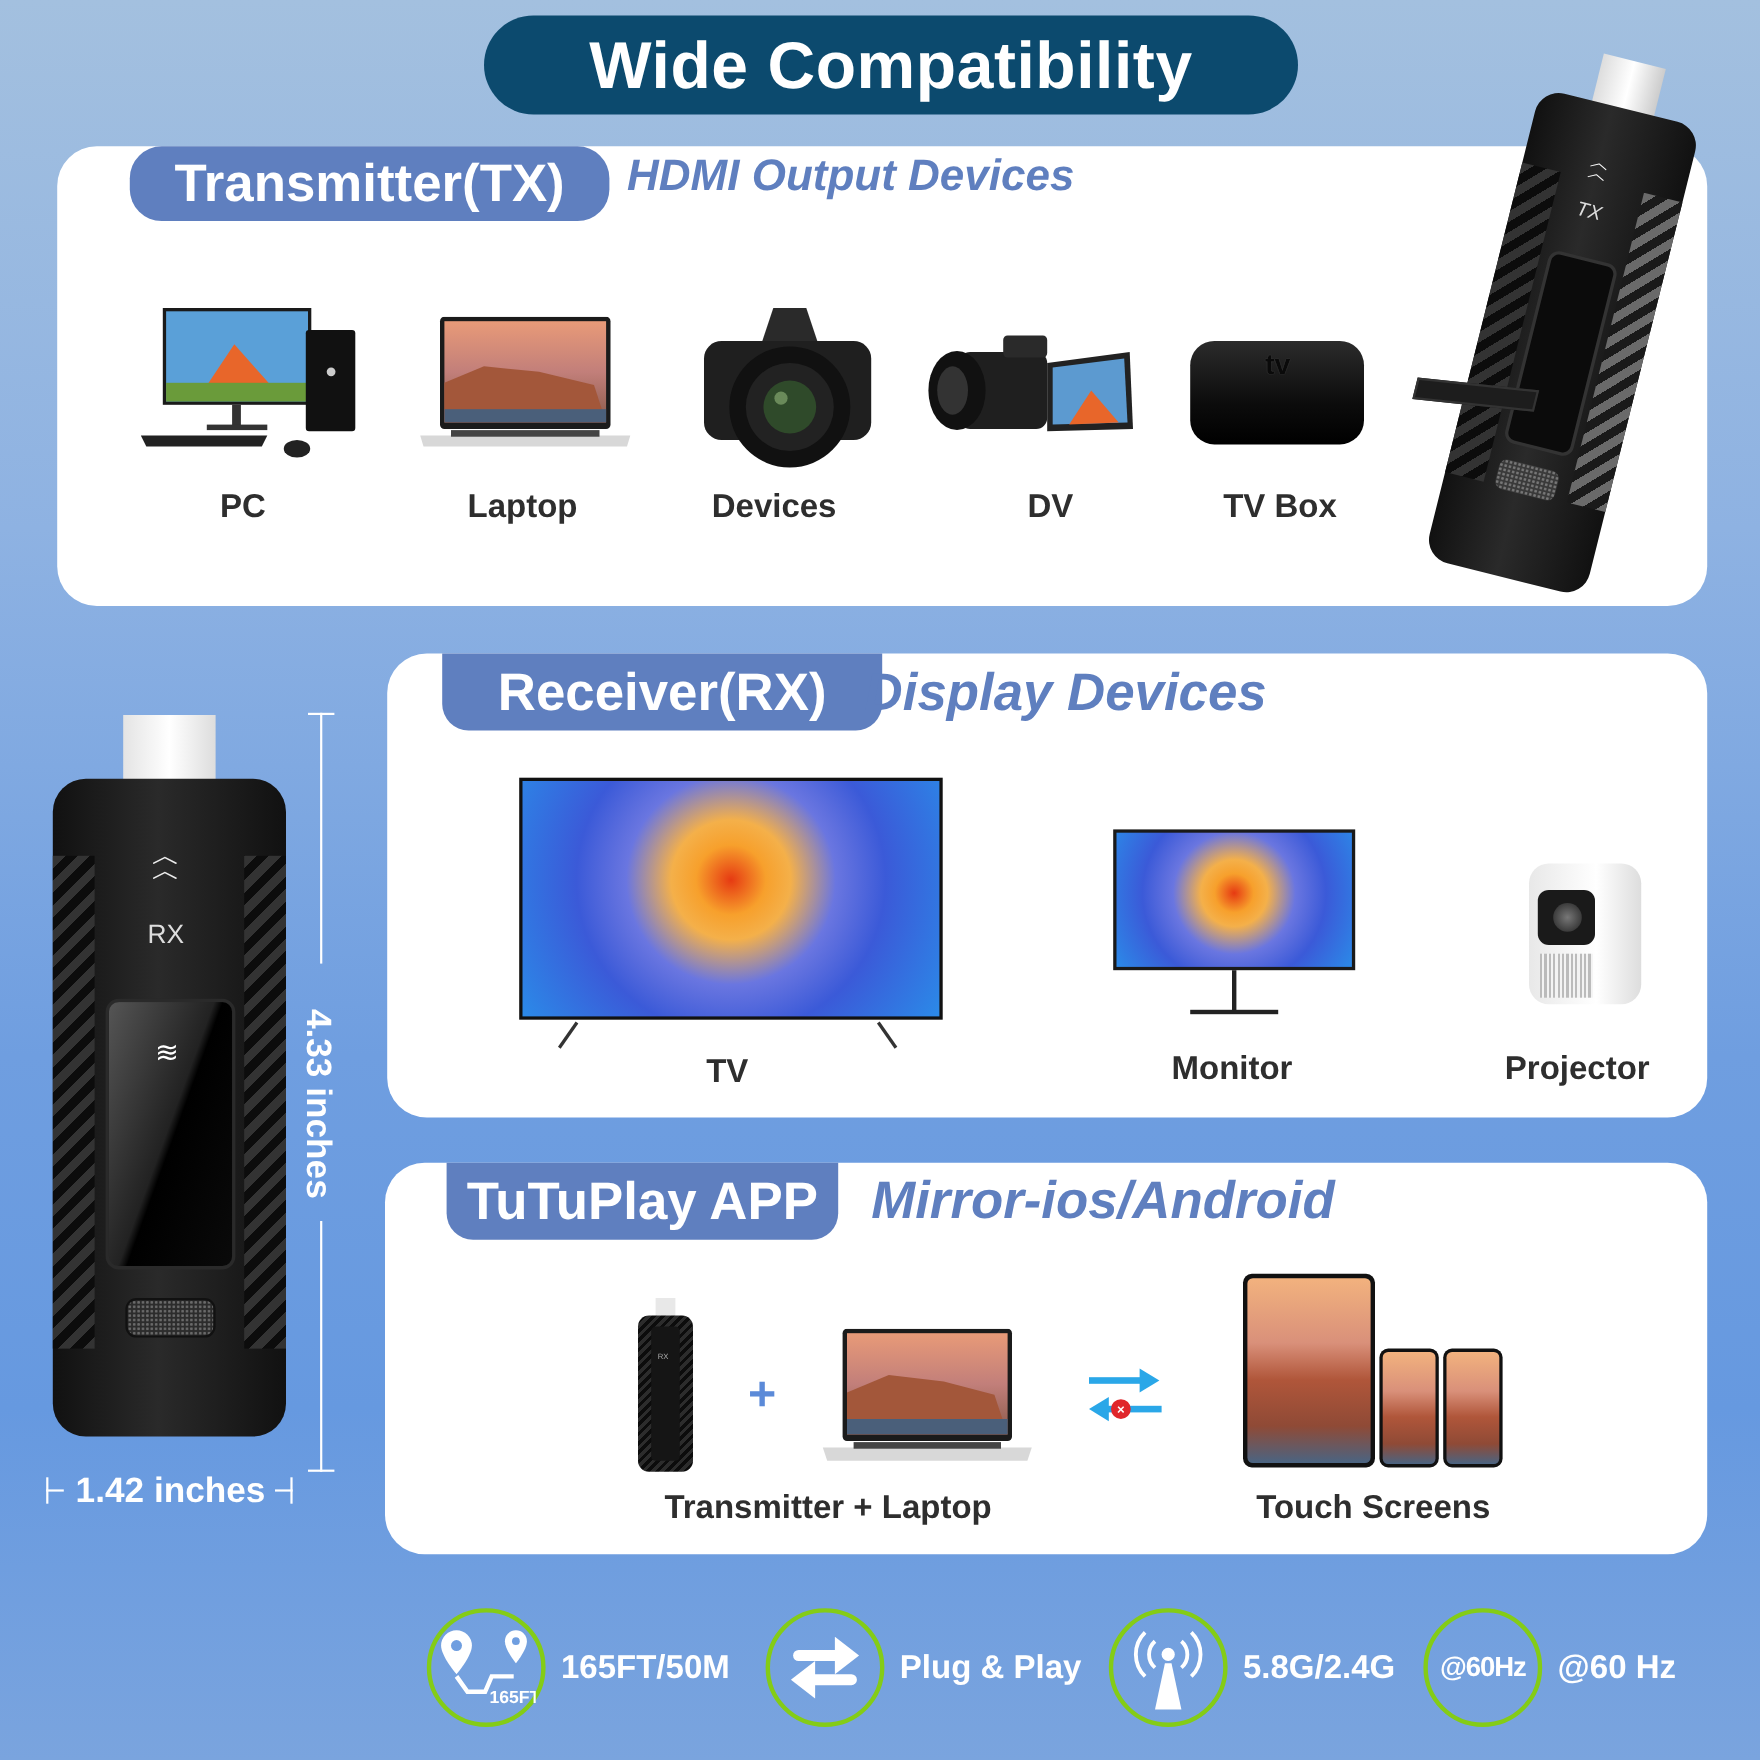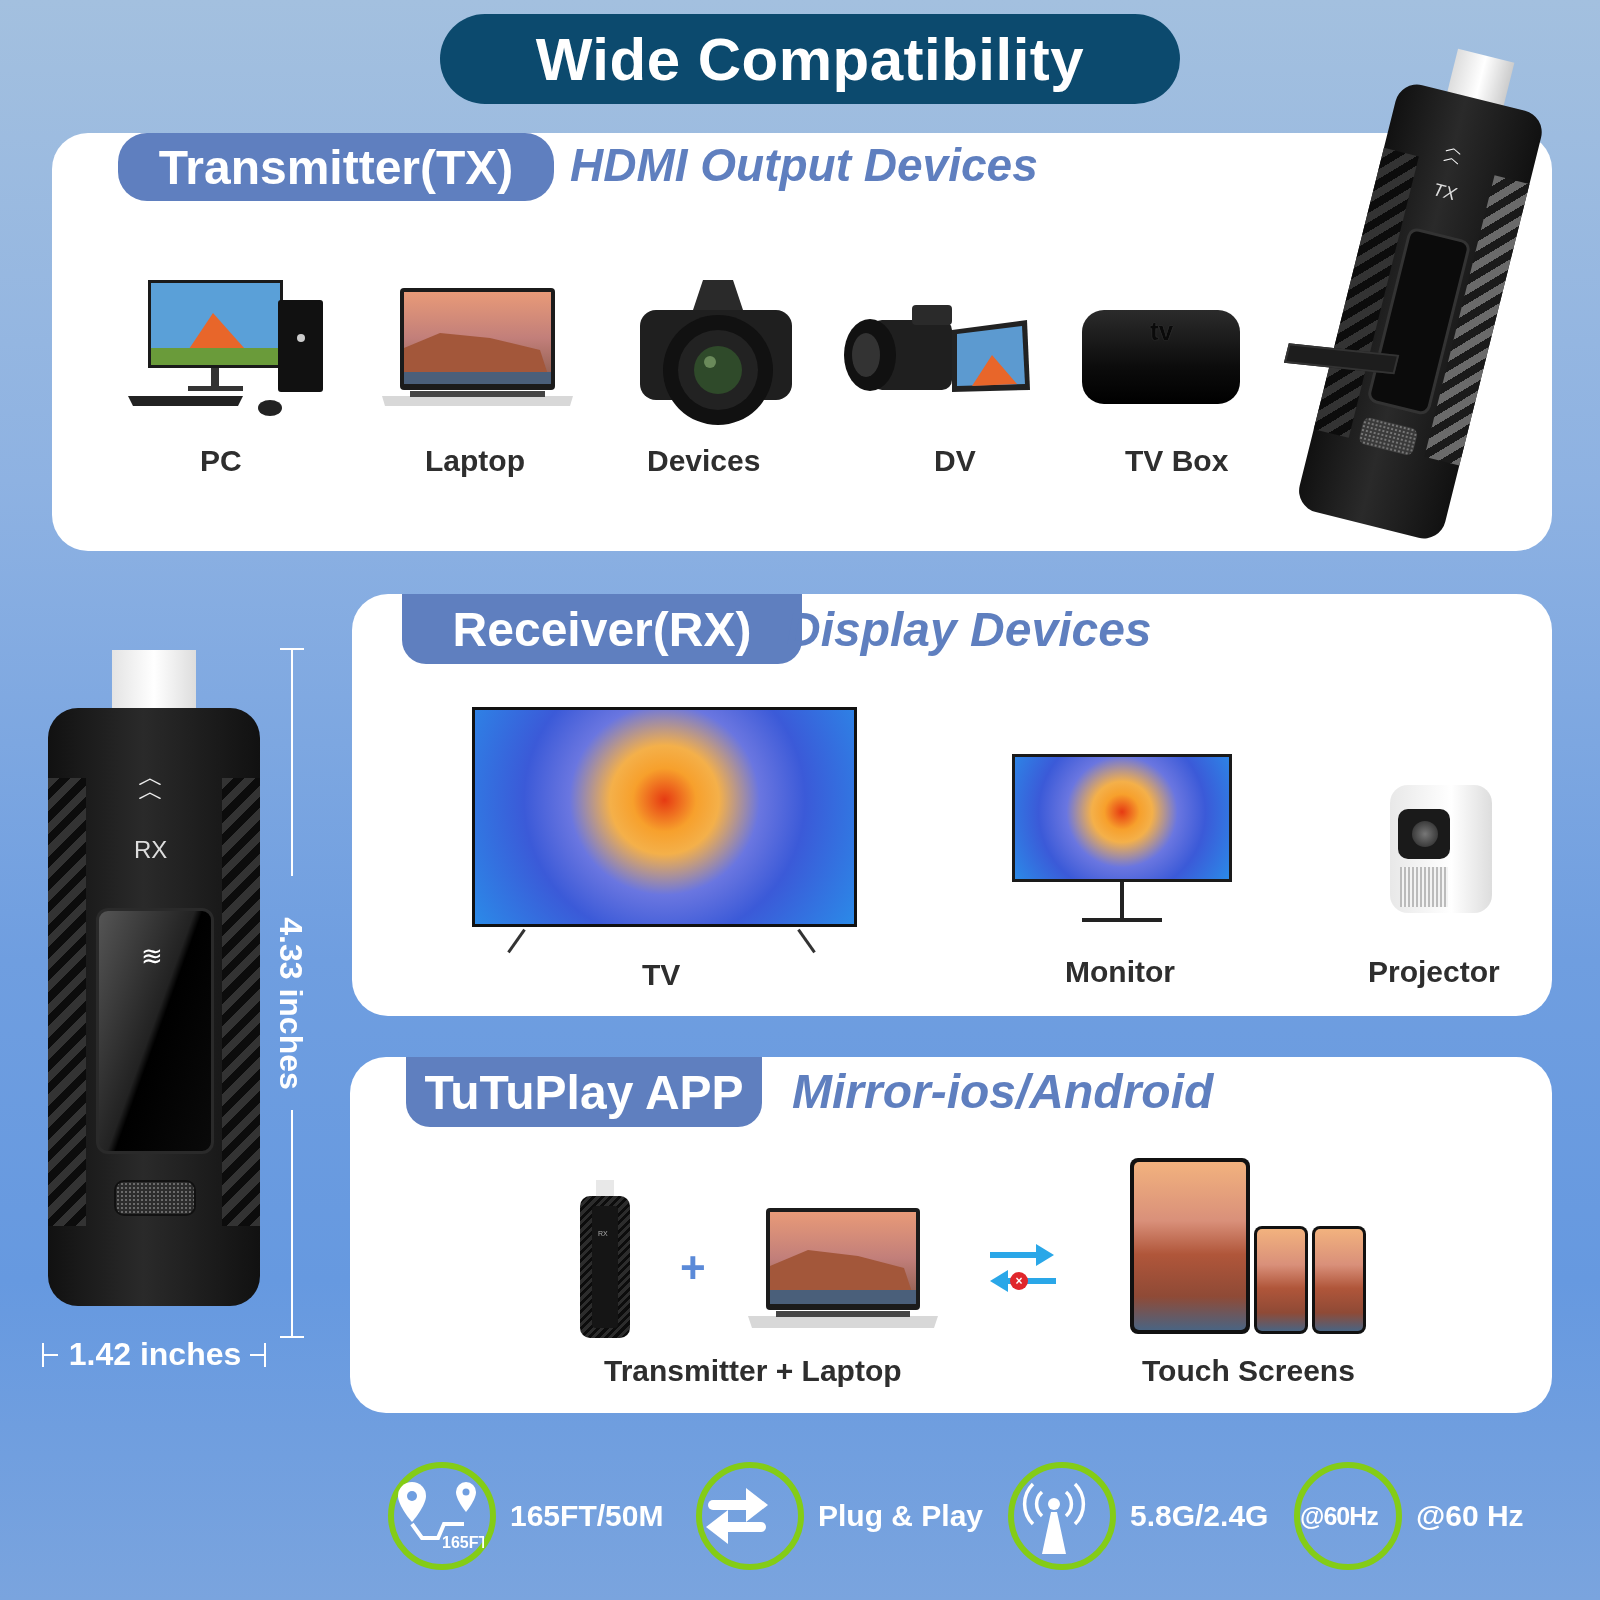--- a/index.html
+++ b/index.html
@@ -40,32 +40,32 @@
   .carbon {
     position: absolute; top: 70px; bottom: 80px; width: 36px;
     background:
       repeating-linear-gradient(135deg, #333 0 8px, #0c0c0c 8px 16px);
   }
   .feature {
     position: absolute; display: flex; align-items: center; gap: 14px; color: #fff;
     font-weight: 700; font-size: 30px; white-space: nowrap;
   }
   .feature-circle {
-    width: 108px; height: 108px; border: 6px solid #84cc16; border-radius: 50%;
-    display: flex; align-items: center; justify-content: flex-start;
+    width: 108px; height: 108px; border: 4px solid #84cc16; border-radius: 50%;
+    display: flex; align-items: center; justify-content: center;
   }
 </style>
 </head>
 <body>
 
 <div class="title-pill">Wide Compatibility</div>
 
 <div class="panel" style="left:52px; top:133px; width:1500px; height:418px;"></div>
 <div class="tag" style="left:118px; top:133px; width:436px; height:68px; font-size:48px;border-radius:29px;">Transmitter(TX)</div>
-<div class="subtitle" style="left:570px; top:138px; font-size:46px;">HDMI Output Devices</div>
+<div class="subtitle" style="left:570px; top:138px; font-size:40px;">HDMI Output Devices</div>
 
 <div class="img-box" style="left:128px; top:278px; width:200px; height:145px;">
   <svg width="200" height="145" viewBox="0 0 200 145">
     <rect x="20" y="2" width="135" height="88" fill="#1a1a1a"></rect>
     <rect x="23" y="5" width="129" height="82" fill="#5aa0d8"></rect>
     <polygon points="55,80 85,35 125,80" fill="#e8662a"></polygon>
     <rect x="23" y="70" width="129" height="17" fill="#6a9b3a"></rect>
     <rect x="83" y="90" width="8" height="20" fill="#333"></rect>
     <rect x="60" y="108" width="55" height="5" fill="#333"></rect>
     <rect x="150" y="22" width="45" height="92" fill="#111" rx="3"></rect>
@@ -117,21 +117,21 @@
     <polygon points="115,34 180,26 183,84 115,86" fill="#5c9ad0"></polygon>
     <polygon points="130,86 150,55 175,84" fill="#e8662a"></polygon>
   </svg>
 </div>
 <div class="device-label" style="left:934px; top:444px;">DV</div>
 
 <div class="img-box" style="left:1082px; top:310px; width:160px; height:96px;">
   <div style="position:absolute; left:0; top:0; width:158px; height:94px; border-radius:22px; background:linear-gradient(180deg,#2b2b2b 0%,#0c0c0c 60%,#000 100%);"></div>
   <div style="position:absolute; left:68px; top:6px; color:#0a0a0a; font-weight:700; font-size:26px; text-shadow:0 0 1px #555;">tv</div>
 </div>
-<div class="device-label" style="left:1112px; top:444px;margin-left:13px;">TV Box</div>
+<div class="device-label" style="left:1112px; top:444px;">TV Box</div>
 
 <div style="position:absolute; left:1330px; top:48px; width:190px; height:490px; transform:rotate(14deg); transform-origin:center;">
   <div style="position:absolute; left:68px; top:0; width:58px; height:50px; background:linear-gradient(90deg,#ddd,#fff,#ccc);"></div>
   <div class="dongle-body" style="left:20px; top:44px; width:150px; height:440px;">
     <div class="carbon" style="left:0;"></div>
     <div class="carbon" style="right:0; background:repeating-linear-gradient(135deg,#6a6a6a 0 8px,#1a1a1a 8px 16px);"></div>
     <div style="position:absolute; left:60px; top:48px; color:#fff; font-size:18px; line-height:10px;">︿<br>︿</div>
     <div style="position:absolute; left:58px; top:88px; color:#ddd; font-size:18px; font-style:italic;">TX</div>
     <div style="position:absolute; left:44px; top:140px; width:64px; height:180px; background:#0b0b0b; border-radius:10px; border:3px solid #333;"></div>
     <div style="position:absolute; left:-45px; top:275px; width:110px; height:20px; background:#1d1d1d; border:2px solid #333; transform:skewY(-8deg);"></div>

